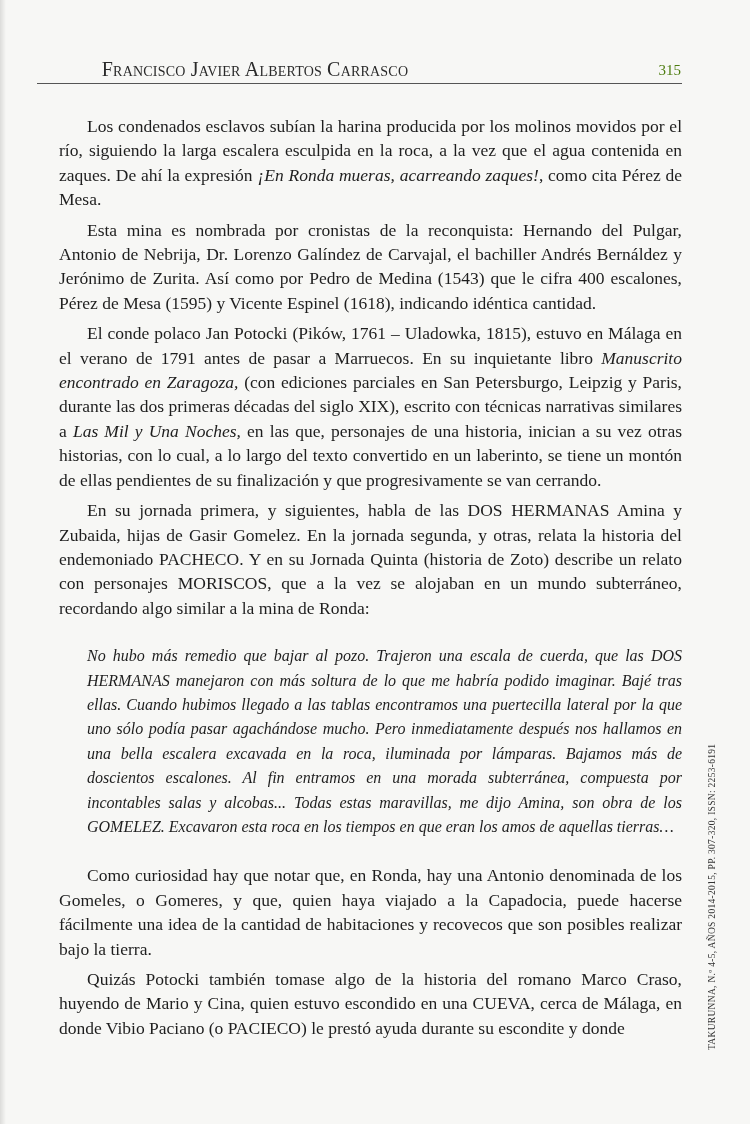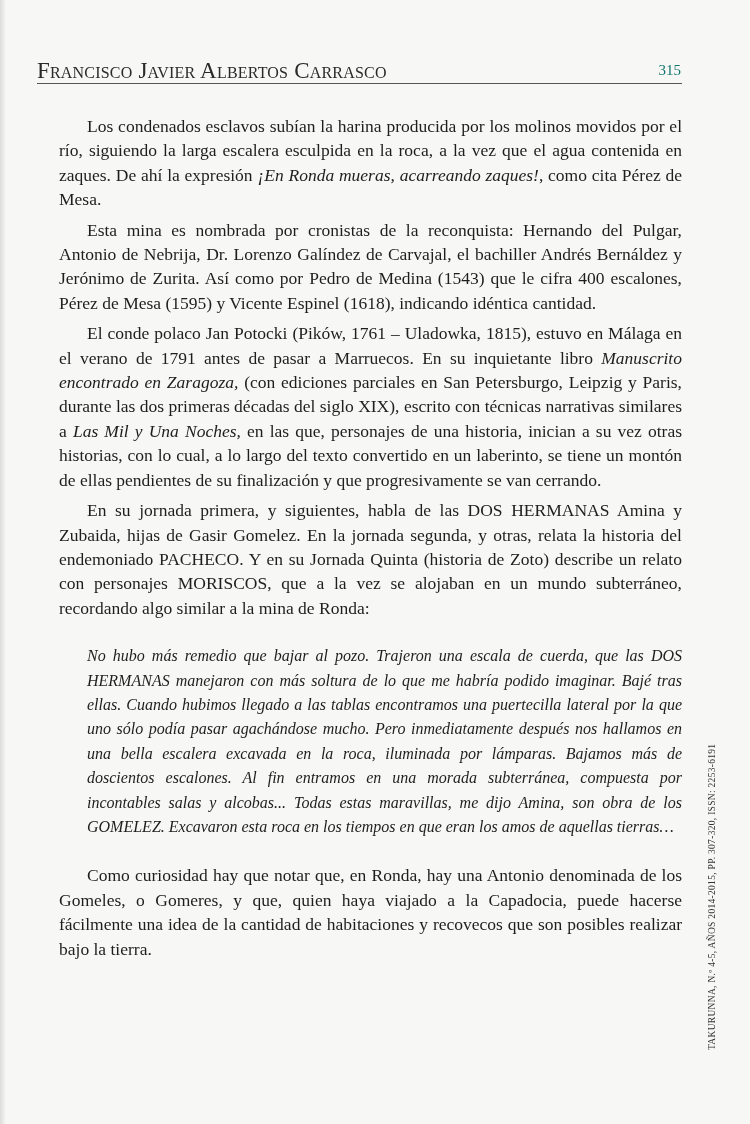--- a/index.html
+++ b/index.html
@@ -9,26 +9,27 @@
     font-family: "Liberation Serif", "DejaVu Serif", serif;
     color: #1e1e1e;
     position: relative;
   }
   .page-shade {
     position: absolute; left: 0; top: 0; width: 6px; height: 1124px;
     background: linear-gradient(to right, #dcdcda, #f7f7f5);
   }
   .running-header {
     position: absolute; left: 37px; top: 58px; width: 436px;
-    font-size: 23px; letter-spacing: 0.2px; color: #2a2a2a;
+    font-size: 20px; letter-spacing: 0.2px; color: #2a2a2a;
     font-variant: small-caps;
+    text-align: center;
   }
   .page-number {
     position: absolute; left: 633px; top: 62px; width: 48px; text-align: right;
-    font-size: 15px; color: #0f766e;
+    font-size: 15px; color: #4d7c0f;
   }
   .header-rule {
     position: absolute; left: 37px; top: 83px; width: 645px; height: 1px;
     background: #555;
   }
   .body-text {
     position: absolute; left: 59px; top: 114px; width: 623px;
     font-size: 17.5px; line-height: 24.4px; text-align: justify;
   }
   .para { margin: 0 0 6px 0; text-indent: 28px; }
@@ -60,15 +61,16 @@
   <p class="para">Esta mina es nombrada por cronistas de la reconquista: Hernando del Pulgar, Antonio de Nebrija, Dr. Lorenzo Galíndez de Carvajal, el bachiller Andrés Bernáldez y Jerónimo de Zurita. Así como por Pedro de Medina (1543) que le cifra 400 escalones, Pérez de Mesa (1595) y Vicente Espinel (1618), indicando idéntica cantidad.</p>
 
   <p class="para"><span>El conde polaco Jan Potocki (Pików, 1761 – Uladowka, 1815), estuvo en Málaga en el verano de 1791 antes de pasar a Marruecos. En su inquietante libro </span><i>Manuscrito encontrado en Zaragoza,</i><span> (con ediciones parciales en San Petersburgo, Leipzig y Paris, durante las dos primeras décadas del siglo XIX), escrito con técnicas narrativas similares a </span><i>Las Mil y Una Noches,</i><span> en las que, personajes de una historia, inician a su vez otras historias, con lo cual, a lo largo del texto convertido en un laberinto, se tiene un montón de ellas pendientes de su finalización y que progresivamente se van cerrando.</span></p>
 
   <p class="para">En su jornada primera, y siguientes, habla de las DOS HERMANAS Amina y Zubaida, hijas de Gasir Gomelez. En la jornada segunda, y otras, relata la historia del endemoniado PACHECO. Y en su Jornada Quinta (historia de Zoto) describe un relato con personajes MORISCOS, que a la vez se alojaban en un mundo subterráneo, recordando algo similar a la mina de Ronda:</p>
 
   <p class="quote">No hubo más remedio que bajar al pozo. Trajeron una escala de cuerda, que las DOS HERMANAS manejaron con más soltura de lo que me habría podido imaginar. Bajé tras ellas. Cuando hubimos llegado a las tablas encontramos una puertecilla lateral por la que uno sólo podía pasar agachándose mucho. Pero inmediatamente después nos hallamos en una bella escalera excavada en la roca, iluminada por lámparas. Bajamos más de doscientos escalones. Al fin entramos en una morada subterránea, compuesta por incontables salas y alcobas... Todas estas maravillas, me dijo Amina, son obra de los GOMELEZ. Excavaron esta roca en los tiempos en que eran los amos de aquellas tierras…</p>
 
   <p class="para">Como curiosidad hay que notar que, en Ronda, hay una Antonio denominada de los Gomeles, o Gomeres, y que, quien haya viajado a la Capadocia, puede hacerse fácilmente una idea de la cantidad de habitaciones y recovecos que son posibles realizar bajo la tierra.</p>
 
+  <p class="para">Quizás Potocki también tomase algo de la historia del romano Marco Craso, huyendo de Mario y Cina, quien estuvo escondido en una CUEVA, cerca de Málaga, en donde Vibio Paciano (o PACIECO) le prestó ayuda durante su escondite y donde</p>
 </div>
 
 <div class="side-note">TAKURUNNA, N.º 4-5, AÑOS 2014-2015, PP. 307-320, ISSN: 2253-6191</div>
 
 </body></html>

